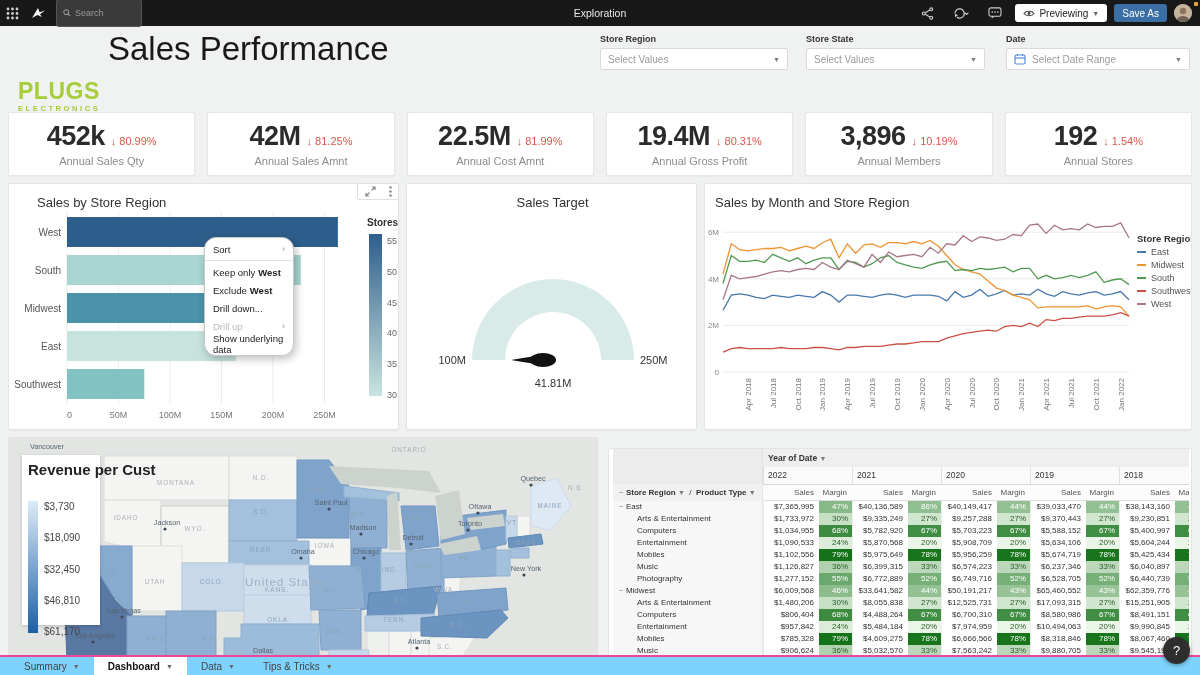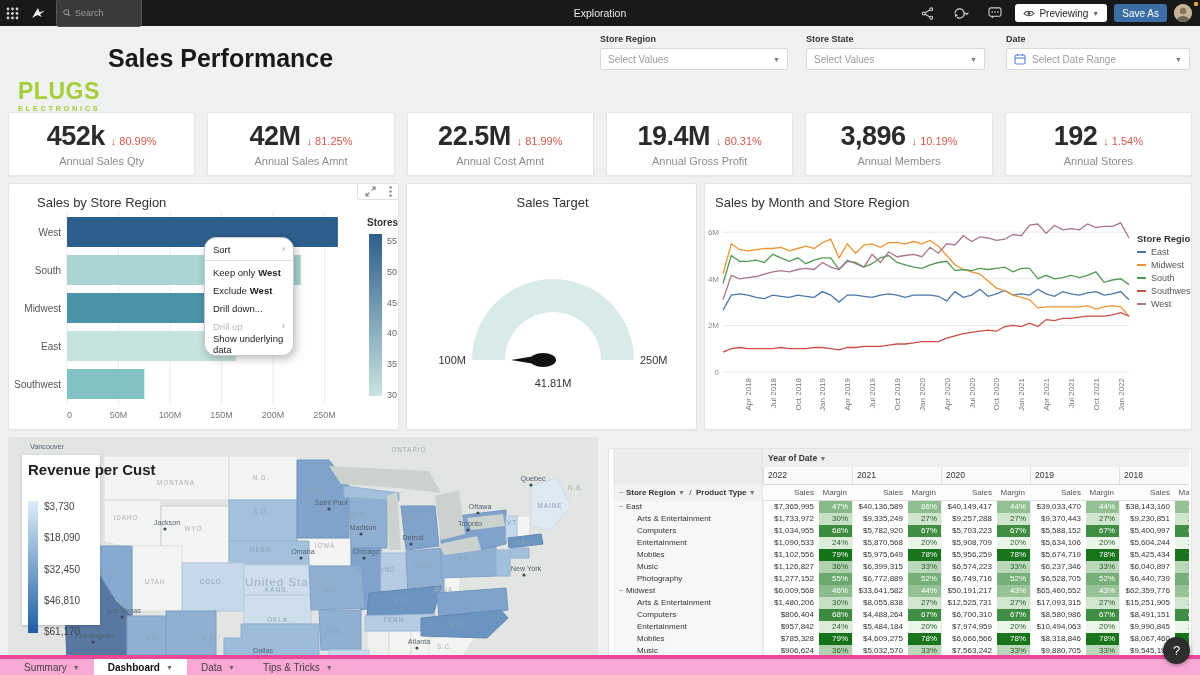--- a/index.html
+++ b/index.html
@@ -15,21 +15,21 @@
   .tb-btn{height:18px;border-radius:3px;display:flex;align-items:center;gap:4px;padding:0 8px;font-size:10px;cursor:pointer;}
   #previewing-btn{background:#fff;color:#222;}
   #saveas-btn{background:#3a6ea5;color:#fff;}
   .caret{font-size:7px;color:#666;}
   #avatar{width:18px;height:18px;border-radius:50%;overflow:hidden;background:#8d7b66;}
   #rec-dot{position:absolute;right:2px;top:2px;width:4px;height:4px;background:#e8a33d;border-radius:1px;}
   
   #logo{position:absolute;left:18px;top:36px;color:#a6ce39;line-height:1;}
   #logo .l1{font-size:23px;font-weight:800;letter-spacing:.5px;margin-top:44px;}
   #logo .l2{font-size:7.5px;font-weight:700;letter-spacing:2.6px;margin-top:2px;}
-  #page-title{position:absolute;left:108px;top:44px;font-size:25px;font-weight:700;color:#191919;}
+  #page-title{position:absolute;left:108px;top:30px;font-size:33px;font-weight:400;color:#191919;}
   .filter{position:absolute;top:34px;}
   .filter .flabel{font-size:9px;font-weight:700;color:#333;margin-bottom:4px;}
   .fbox{height:22px;background:#fff;border:1px solid #d9d9d9;border-radius:2px;display:flex;align-items:center;padding:0 7px;gap:6px;}
   .fbox .fval{font-size:10px;color:#9b9b9b;flex:1;}
   .fbox .caret{color:#777;}
   
   #kpis{position:absolute;left:8px;top:112px;width:1184px;display:flex;gap:12px;}
   .kpi{flex:1;background:#fff;border:1px solid #e6e6e6;border-radius:2px;height:64px;display:flex;flex-direction:column;align-items:center;justify-content:center;box-shadow:0 1px 2px rgba(0,0,0,.04);}
   .kpi .top{display:flex;align-items:baseline;gap:6px;}
   .kpi .val{font-size:27px;font-weight:600;color:#2b2b2b;letter-spacing:-.5px;}
@@ -53,21 +53,21 @@
   .trow .rh.child{padding-left:24px;}
   .trow .sc{text-align:right;padding-right:5px;color:#333;border-left:1px solid #eee;white-space:nowrap;}
   .trow .mc{text-align:right;padding-right:4px;white-space:nowrap;}
   .th1{display:grid;grid-template-columns:150px 1fr;height:18px;line-height:18px;background:#efefef;font-size:8.5px;}
   .th2{display:grid;grid-template-columns:150px repeat(5,89px);height:17px;line-height:17px;font-size:8.5px;background:#fafafa;}
   .th2 .yc{border-left:1px solid #e0e0e0;border-bottom:1px solid #d7d7d7;padding-left:4px;color:#333;}
   .th3{display:grid;grid-template-columns:150px 56px 33px 56px 33px 56px 33px 56px 33px 56px 33px;height:17px;line-height:17px;font-size:8px;background:#fcfcfc;border-bottom:1px solid #ddd;}
   .th3 div{text-align:right;padding-right:5px;color:#555;}
   .th3 .corner{text-align:left;padding-left:6px;background:#f1f1f1;border-right:1px solid #e4e4e4;color:#333;white-space:nowrap;overflow:hidden;}
   
-  #footer{position:absolute;left:0;top:655px;width:1200px;height:20px;background:#f9a8d4;border-top:4px solid #ec4899;display:flex;align-items:stretch;padding-left:10px;z-index:45;}
+  #footer{position:absolute;left:0;top:655px;width:1200px;height:20px;background:#7dd3fc;border-top:2px solid #ec4899;display:flex;align-items:stretch;padding-left:10px;z-index:45;}
   .ftab{display:flex;align-items:center;gap:6px;padding:0 14px;font-size:10px;color:#444;cursor:pointer;}
   .ftab.active{background:#fff;font-weight:700;color:#111;}
   
   #mini-toolbar{position:absolute;left:357px;top:183px;width:42px;height:17px;background:#fff;border:1px solid #e0e0e0;border-radius:2px;display:flex;align-items:center;justify-content:space-around;z-index:30;}
   #help-btn{position:absolute;left:1163px;top:637px;width:27px;height:27px;border-radius:50%;background:#2e2e2e;color:#fff;display:flex;align-items:center;justify-content:center;font-size:13px;z-index:60;box-shadow:0 1px 4px rgba(0,0,0,.4);cursor:pointer;}
   #map-legend{position:absolute;left:13px;top:17px;width:78px;height:170px;background:#fff;box-shadow:0 1px 3px rgba(0,0,0,.2);padding:6px 6px;z-index:5;}
   #map-legend .mt{font-size:15px;font-weight:700;color:#222;margin-bottom:23px;white-space:nowrap;}
   #ml-body{display:flex;gap:6px;}
   #ml-grad{width:10px;height:132px;background:linear-gradient(#dcebf7,#1d5fa6);}
   #ml-ticks{display:flex;flex-direction:column;justify-content:space-between;height:136px;}

